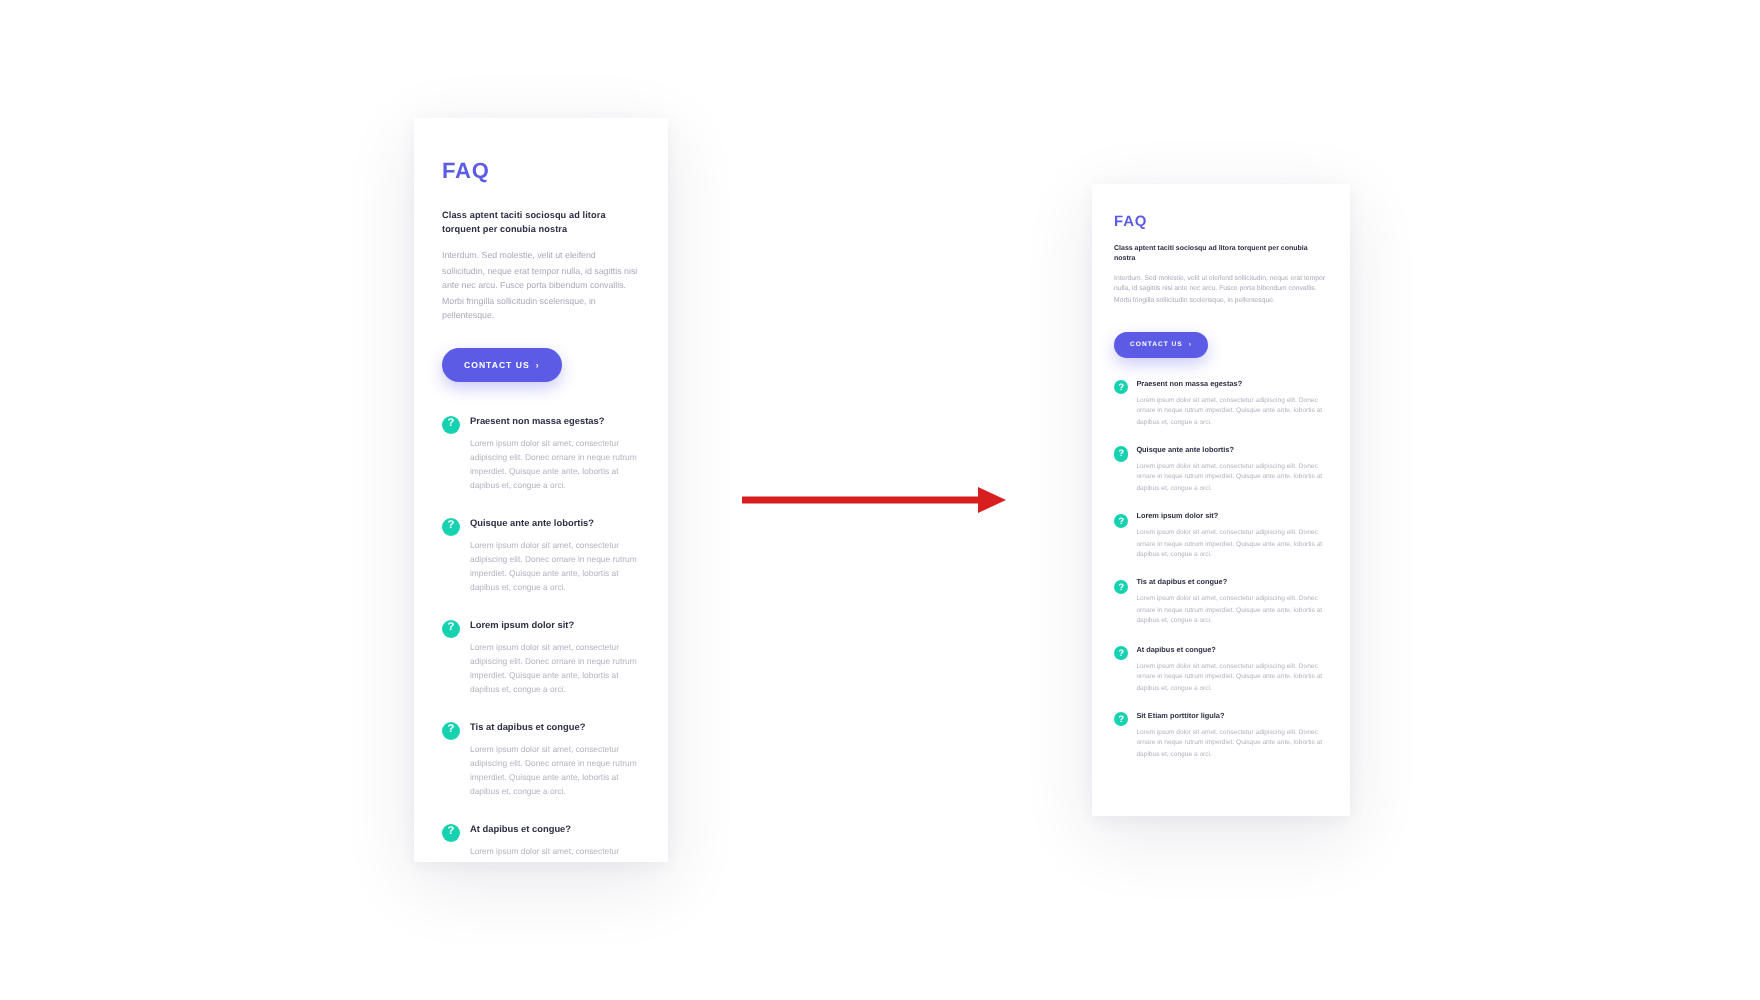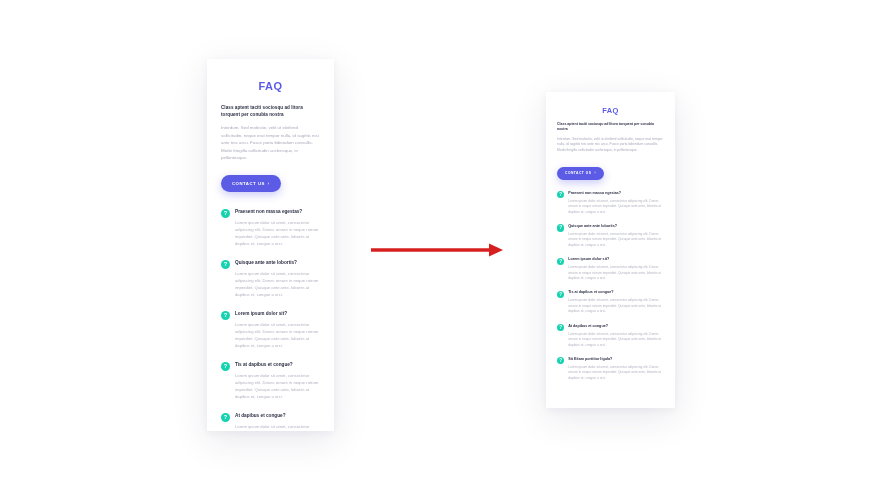--- a/index.html
+++ b/index.html
@@ -48,21 +48,20 @@
     height: 316px;
   }
   .card--right .inner { padding: 14px 11px 12px 11px; }
 
   
   .faq-title {
     color: #5b5be6;
     font-weight: 700;
     letter-spacing: 0.4px;
     margin: 0;
-    text-align: center;
   }
   .card--left .faq-title  { font-size: 11px; line-height: 13px; margin-bottom: 11px; }
   .card--right .faq-title { font-size: 7.5px; line-height: 9px; margin-bottom: 7px; }
 
   .lede {
     color: #2d2f45;
     font-weight: 700;
     margin: 0;
   }
   .card--left .lede  { font-size: 4.6px; line-height: 7.2px; margin-bottom: 6px; letter-spacing: .05px;}

